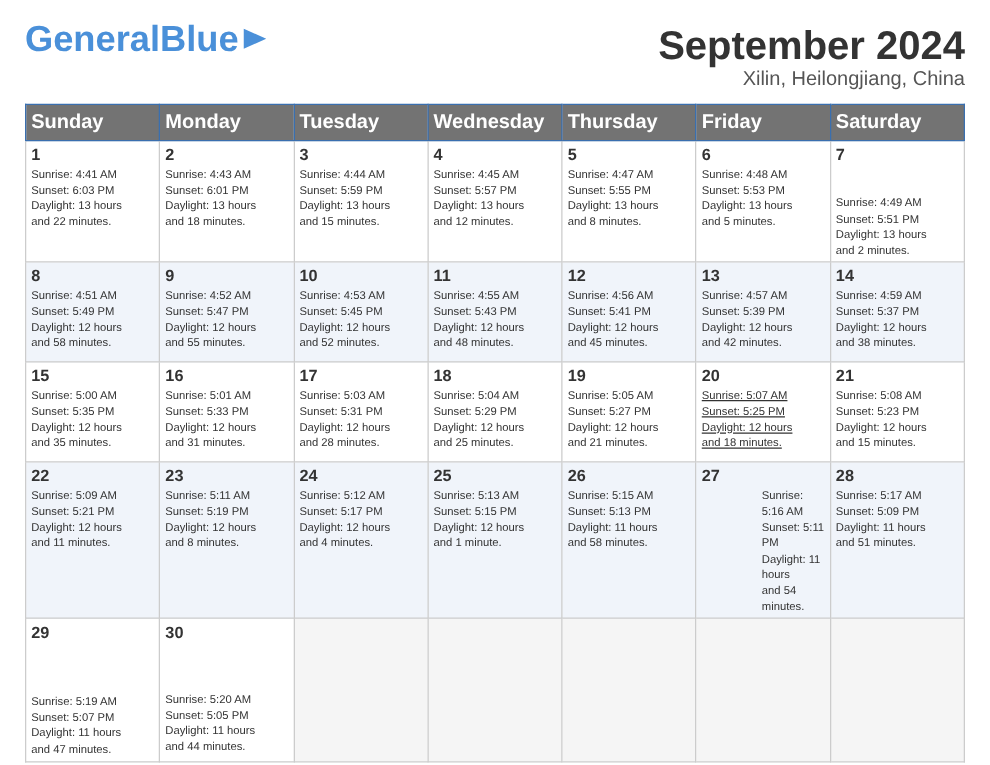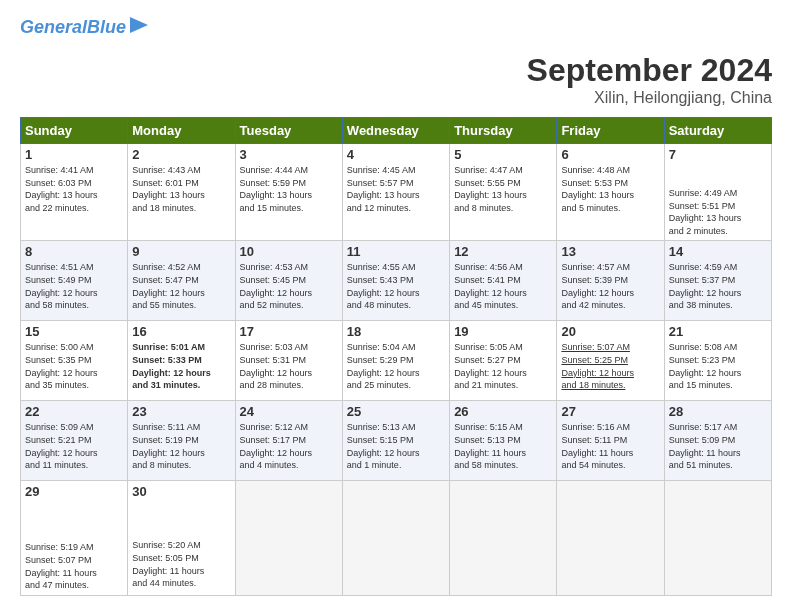--- a/index.html
+++ b/index.html
@@ -21,49 +21,47 @@
       justify-content: space-between;
       align-items: flex-start;
       margin-bottom: 10px;
     }
     .logo {
       display: flex;
       flex-direction: column;
       align-items: flex-start;
     }
     .logo-text {
-      font-size: 18px;
+      font-size: 29px;
       font-weight: bold;
       color: #333;
       line-height: 1;
-      font-style: italic;
     }
     .logo-text span { color: #4a90d9; }
     .title-section {
       text-align: right;
     }
     .month-title {
       font-size: 32px;
       font-weight: bold;
       color: #333;
-      margin-top: 34px;
     }
     .location-title {
       font-size: 16px;
       color: #555;
     }
     table {
       width: 100%;
       border-collapse: collapse;
       table-layout: fixed;
     }
     th {
-      background: #4d7c0f;
+      background: #737373;
       color: #fff;
-      font-size: 13px;
+      font-size: 16px;
       font-weight: bold;
       padding: 5px 4px;
       text-align: left;
       border: 1px solid #3a6faf;
     }
     td {
       border: 1px solid #ccc;
       vertical-align: top;
       padding: 3px 4px;
       font-size: 9.5px;
@@ -229,21 +227,21 @@
         <tr>
           <td>
             <span class="day-num">15</span>
             <div class="day-info" style="white-space: pre-line;">Sunrise: 5:00 AM
 Sunset: 5:35 PM
 Daylight: 12 hours
 and 35 minutes.</div>
           </td>
           <td>
             <span class="day-num">16</span>
-            <div class="day-info" style="white-space: pre-line; font-weight: bold;">Sunrise: 5:01 AM
+            <div class="day-info" style="white-space: pre-line;">Sunrise: 5:01 AM
 Sunset: 5:33 PM
 Daylight: 12 hours
 and 31 minutes.</div>
           </td>
           <td>
             <span class="day-num">17</span>
             <div class="day-info" style="white-space: pre-line;">Sunrise: 5:03 AM
 Sunset: 5:31 PM
 Daylight: 12 hours
 and 28 minutes.</div>
@@ -308,21 +306,21 @@
           </td>
           <td>
             <span class="day-num">26</span>
             <div class="day-info" style="white-space: pre-line;">Sunrise: 5:15 AM
 Sunset: 5:13 PM
 Daylight: 11 hours
 and 58 minutes.</div>
           </td>
           <td>
             <span class="day-num">27</span>
-            <div class="day-info" style="white-space: pre-line;">Sunrise: 5:16 AM
+            <div class="day-info" style="white-space: pre-line; margin-left: 48px;">Sunrise: 5:16 AM
 Sunset: 5:11 PM
 Daylight: 11 hours
 and 54 minutes.</div>
           </td>
           <td>
             <span class="day-num">28</span>
             <div class="day-info" style="white-space: pre-line;">Sunrise: 5:17 AM
 Sunset: 5:09 PM
 Daylight: 11 hours
 and 51 minutes.</div>

